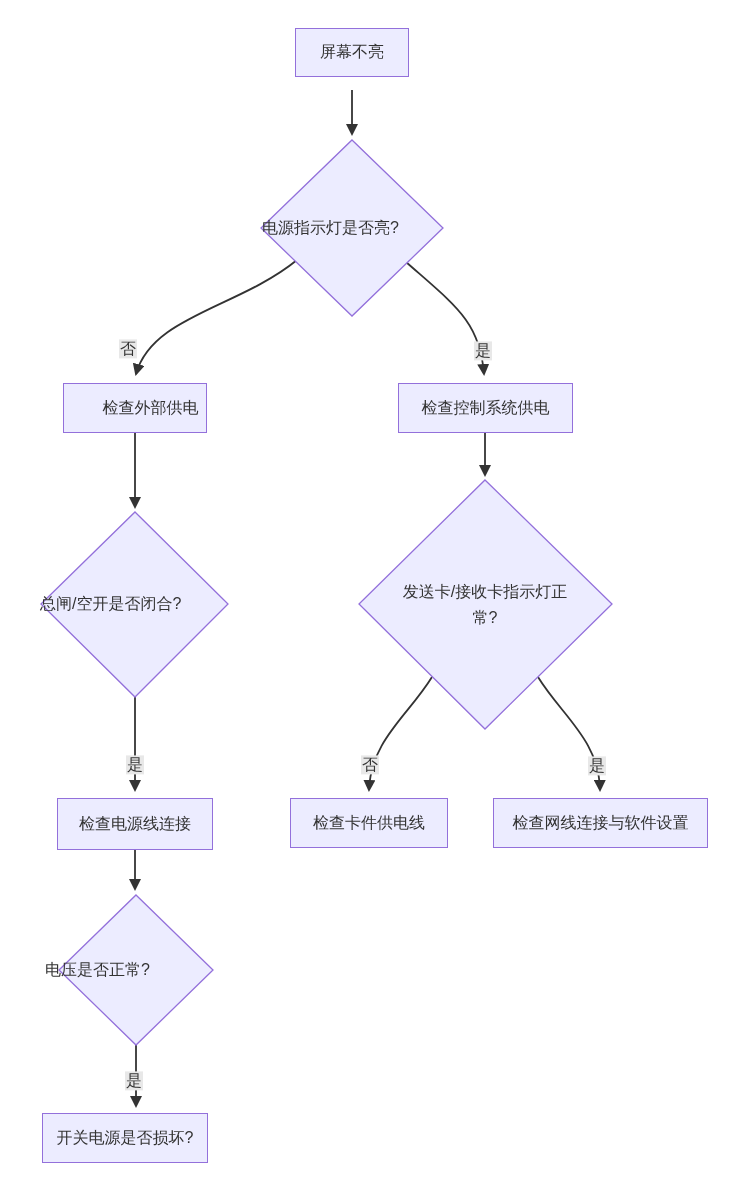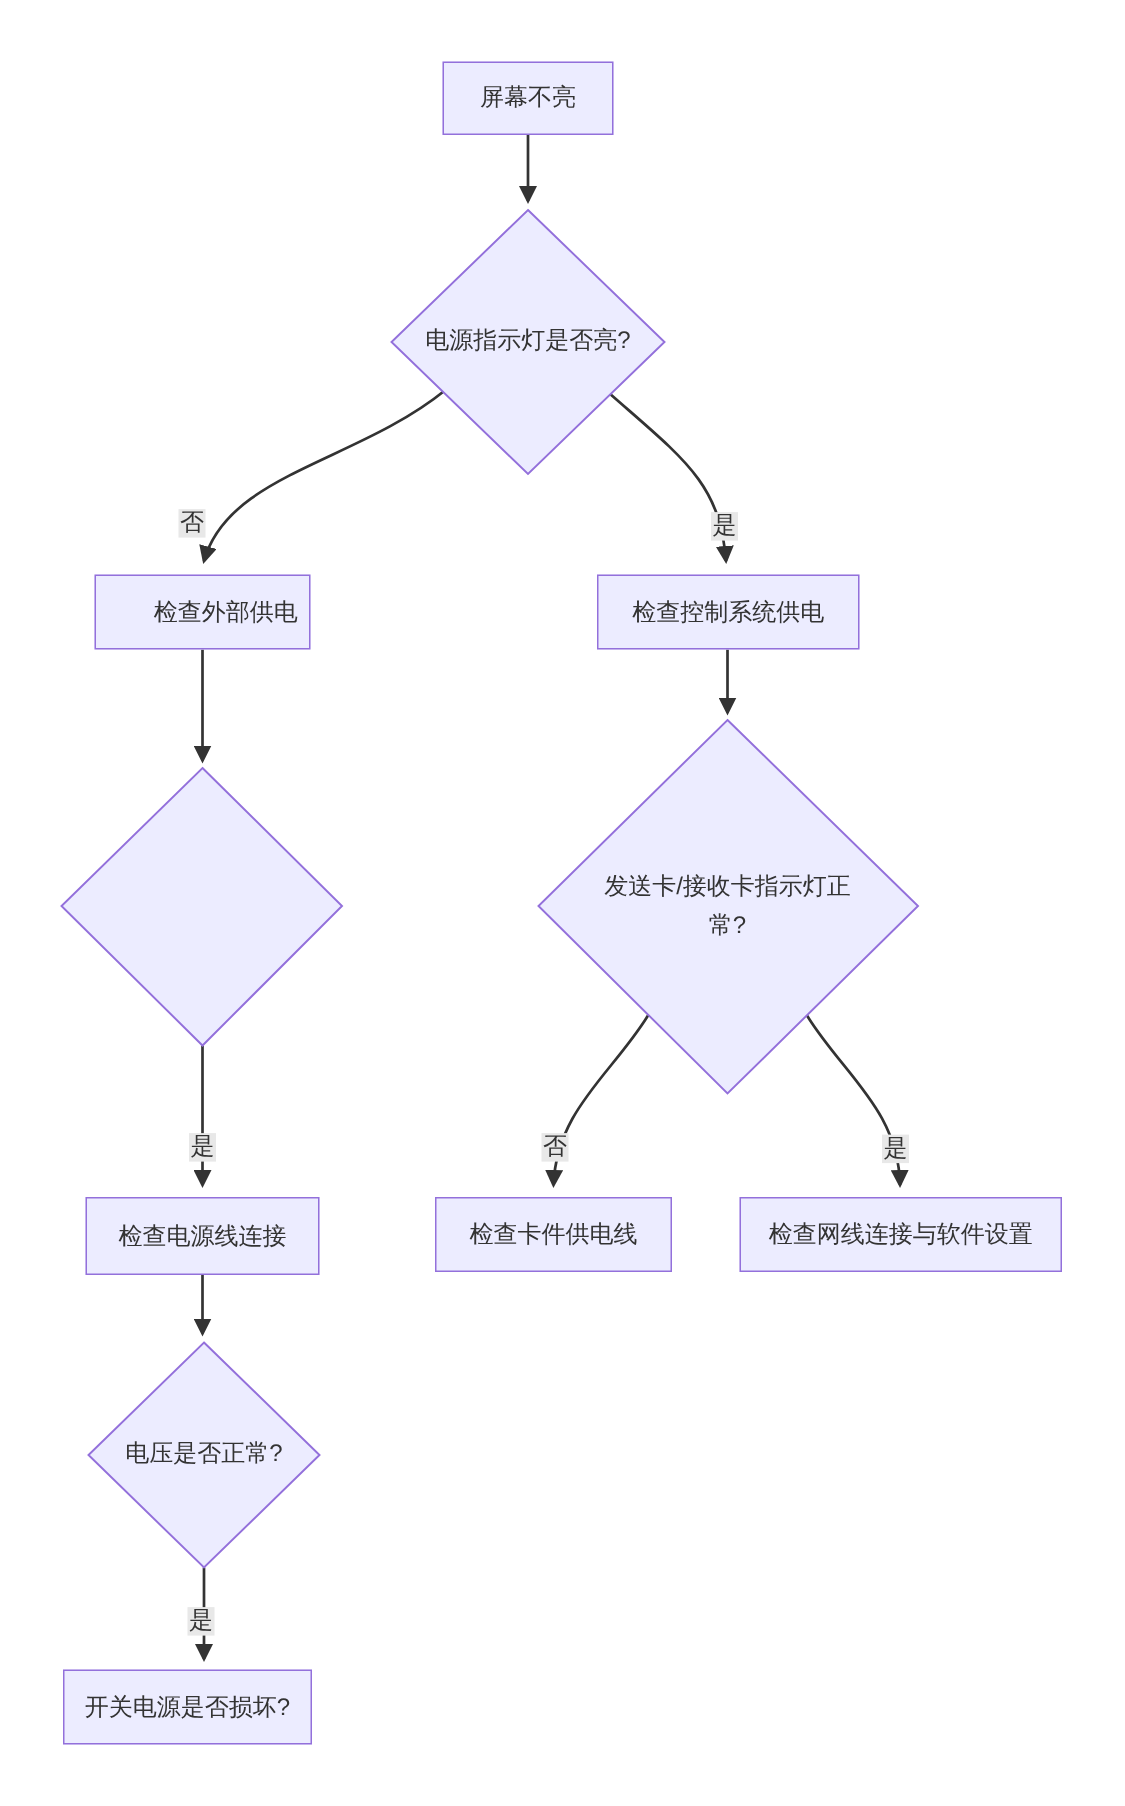--- a/index.html
+++ b/index.html
@@ -16,21 +16,21 @@
   .node-rect {
     position: absolute; box-sizing: border-box;
     background: var(--node-fill, #ECECFF);
     border: 1px solid var(--node-border, #9370DB);
     color: var(--text, #333333);
     display: flex; align-items: center; justify-content: center;
     font-size: 16px; text-align: center; white-space: nowrap;
   }
   .diamond-label {
     position: absolute; color: var(--text, #333333);
-    display: flex; align-items: center; justify-content: center;
+    display: flex; align-items: center; justify-content: flex-start;
     font-size: 16px; text-align: center; line-height: 1.6;
   }
   .edge-label {
     position: absolute; transform: translate(-50%, -50%);
     background: var(--label-bg, #e8e8e8);
     color: var(--text, #333333);
     font-size: 16px; line-height: 1.2; padding: 0 1px;
   }
 </style>
 </head>
@@ -55,21 +55,21 @@
     <path class="edge-path" d="M538,677 C562,716 599,740 600,790" marker-end="url(#arrow)"></path>
     <path class="edge-path" d="M135,850 L135,889" marker-end="url(#arrow)"></path>
     <path class="edge-path" d="M136,1045 L136,1106" marker-end="url(#arrow)"></path>
 
     <polygon class="diamond-shape" points="352,140 443,228 352,316 261,228"></polygon>
     <polygon class="diamond-shape" points="135,512 228,604 135,697 41,604"></polygon>
     <polygon class="diamond-shape" points="485,480 612,604 485,729 359,604"></polygon>
     <polygon class="diamond-shape" points="136,895 213,970 136,1045 59,970"></polygon>
   </svg>
 
-  <div class="node-rect" style="left:295px; top:41px; width:114px; height:49px;">
+  <div class="node-rect" style="left:295px; top:28px; width:114px; height:49px;">
     <span>屏幕不亮</span>
   </div>
 
   <div class="node-rect" style="left:63px; top:383px; width:144px; height:50px;padding-left:31px;">
     <span>检查外部供电</span>
   </div>
 
   <div class="node-rect" style="left:398px; top:383px; width:175px; height:50px;">
     <span>检查控制系统供电</span>
   </div>
@@ -87,20 +87,23 @@
   </div>
 
   <div class="node-rect" style="left:42px; top:1113px; width:166px; height:50px;">
     <span>开关电源是否损坏?</span>
   </div>
 
   <div class="diamond-label" style="left:262px; top:206px; width:180px; height:44px;">
     <span>电源指示灯是否亮?</span>
   </div>
 
+  <div class="diamond-label" style="left:40px; top:582px; width:190px; height:44px;">
+    <span>总闸/空开是否闭合?</span>
+  </div>
 
   <div class="diamond-label" style="left:45px; top:948px; width:182px; height:44px;">
     <span>电压是否正常?</span>
   </div>
 
   <div class="diamond-label" style="left:395px; top:578px; width:180px; height:54px;">
     <span>发送卡/接收卡指示灯正常?</span>
   </div>
 
   <span class="edge-label" style="left:128px; top:349px;">否</span>

